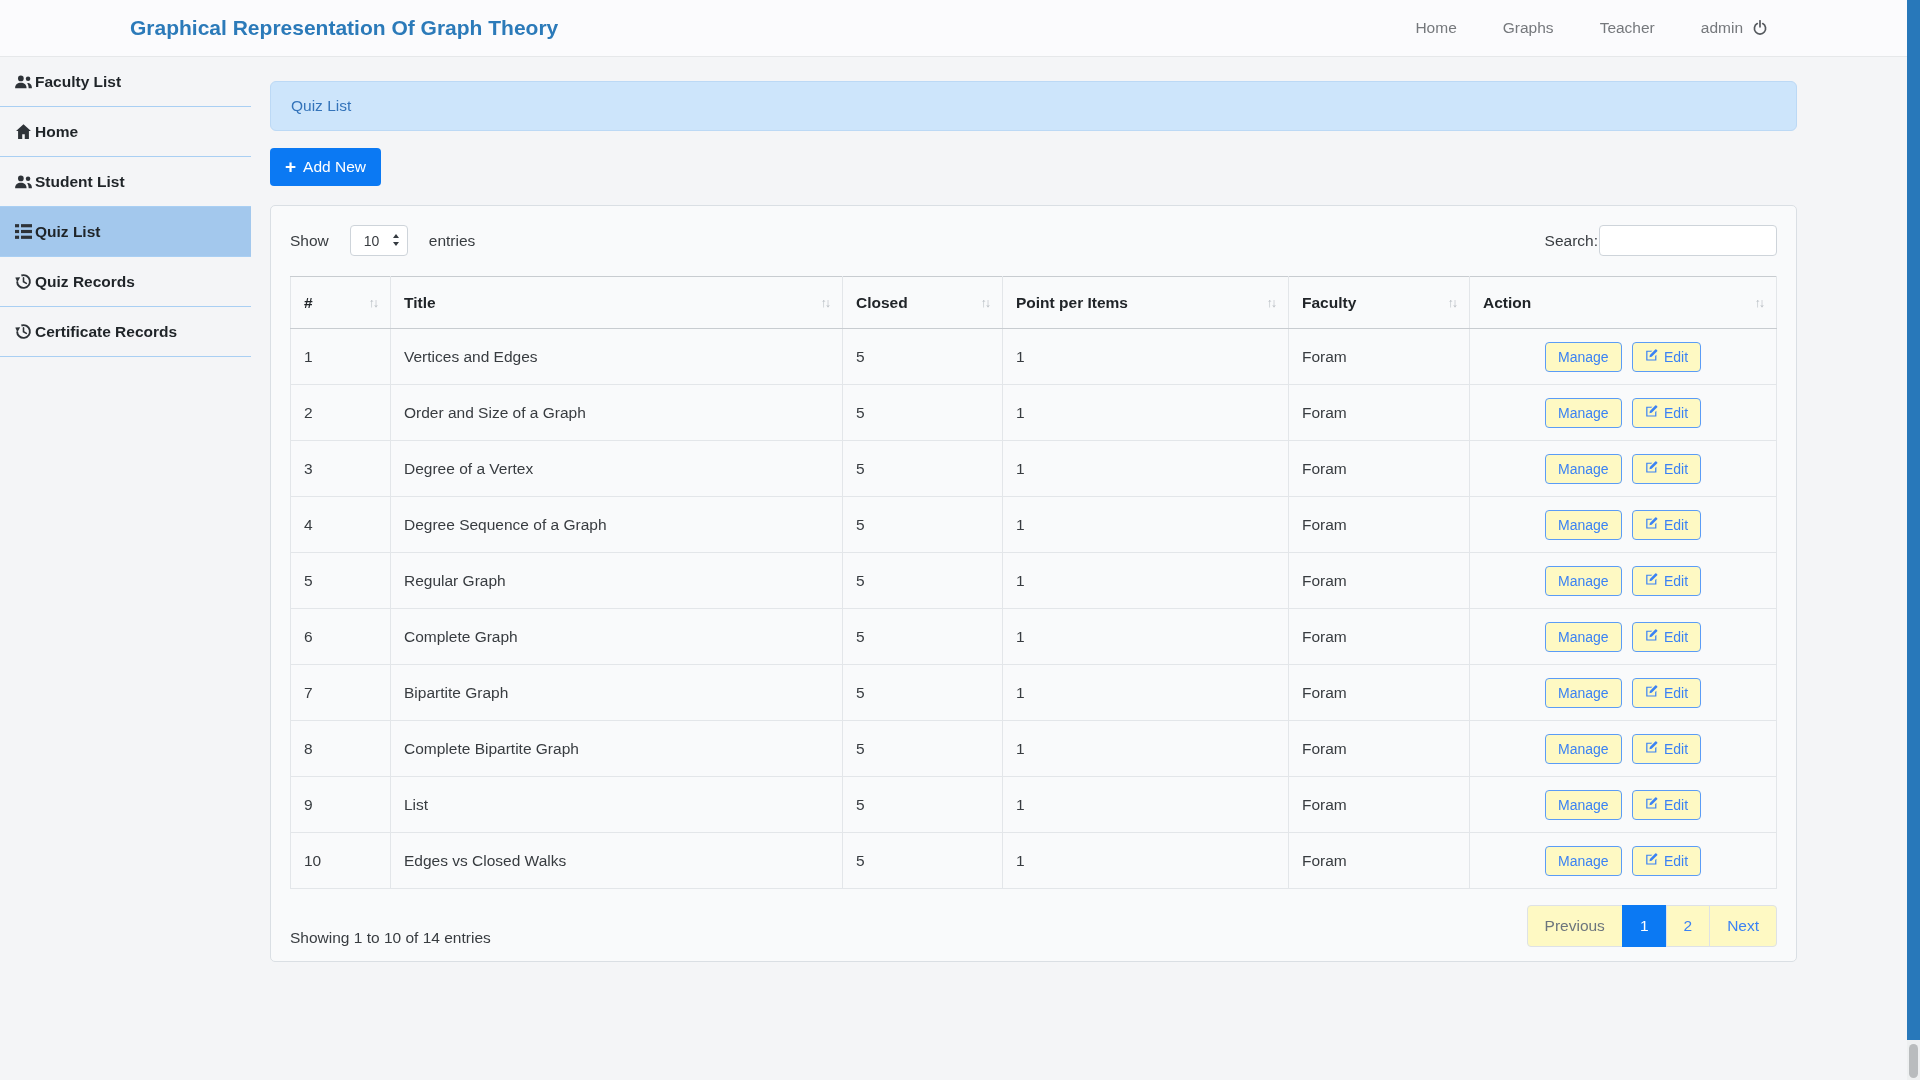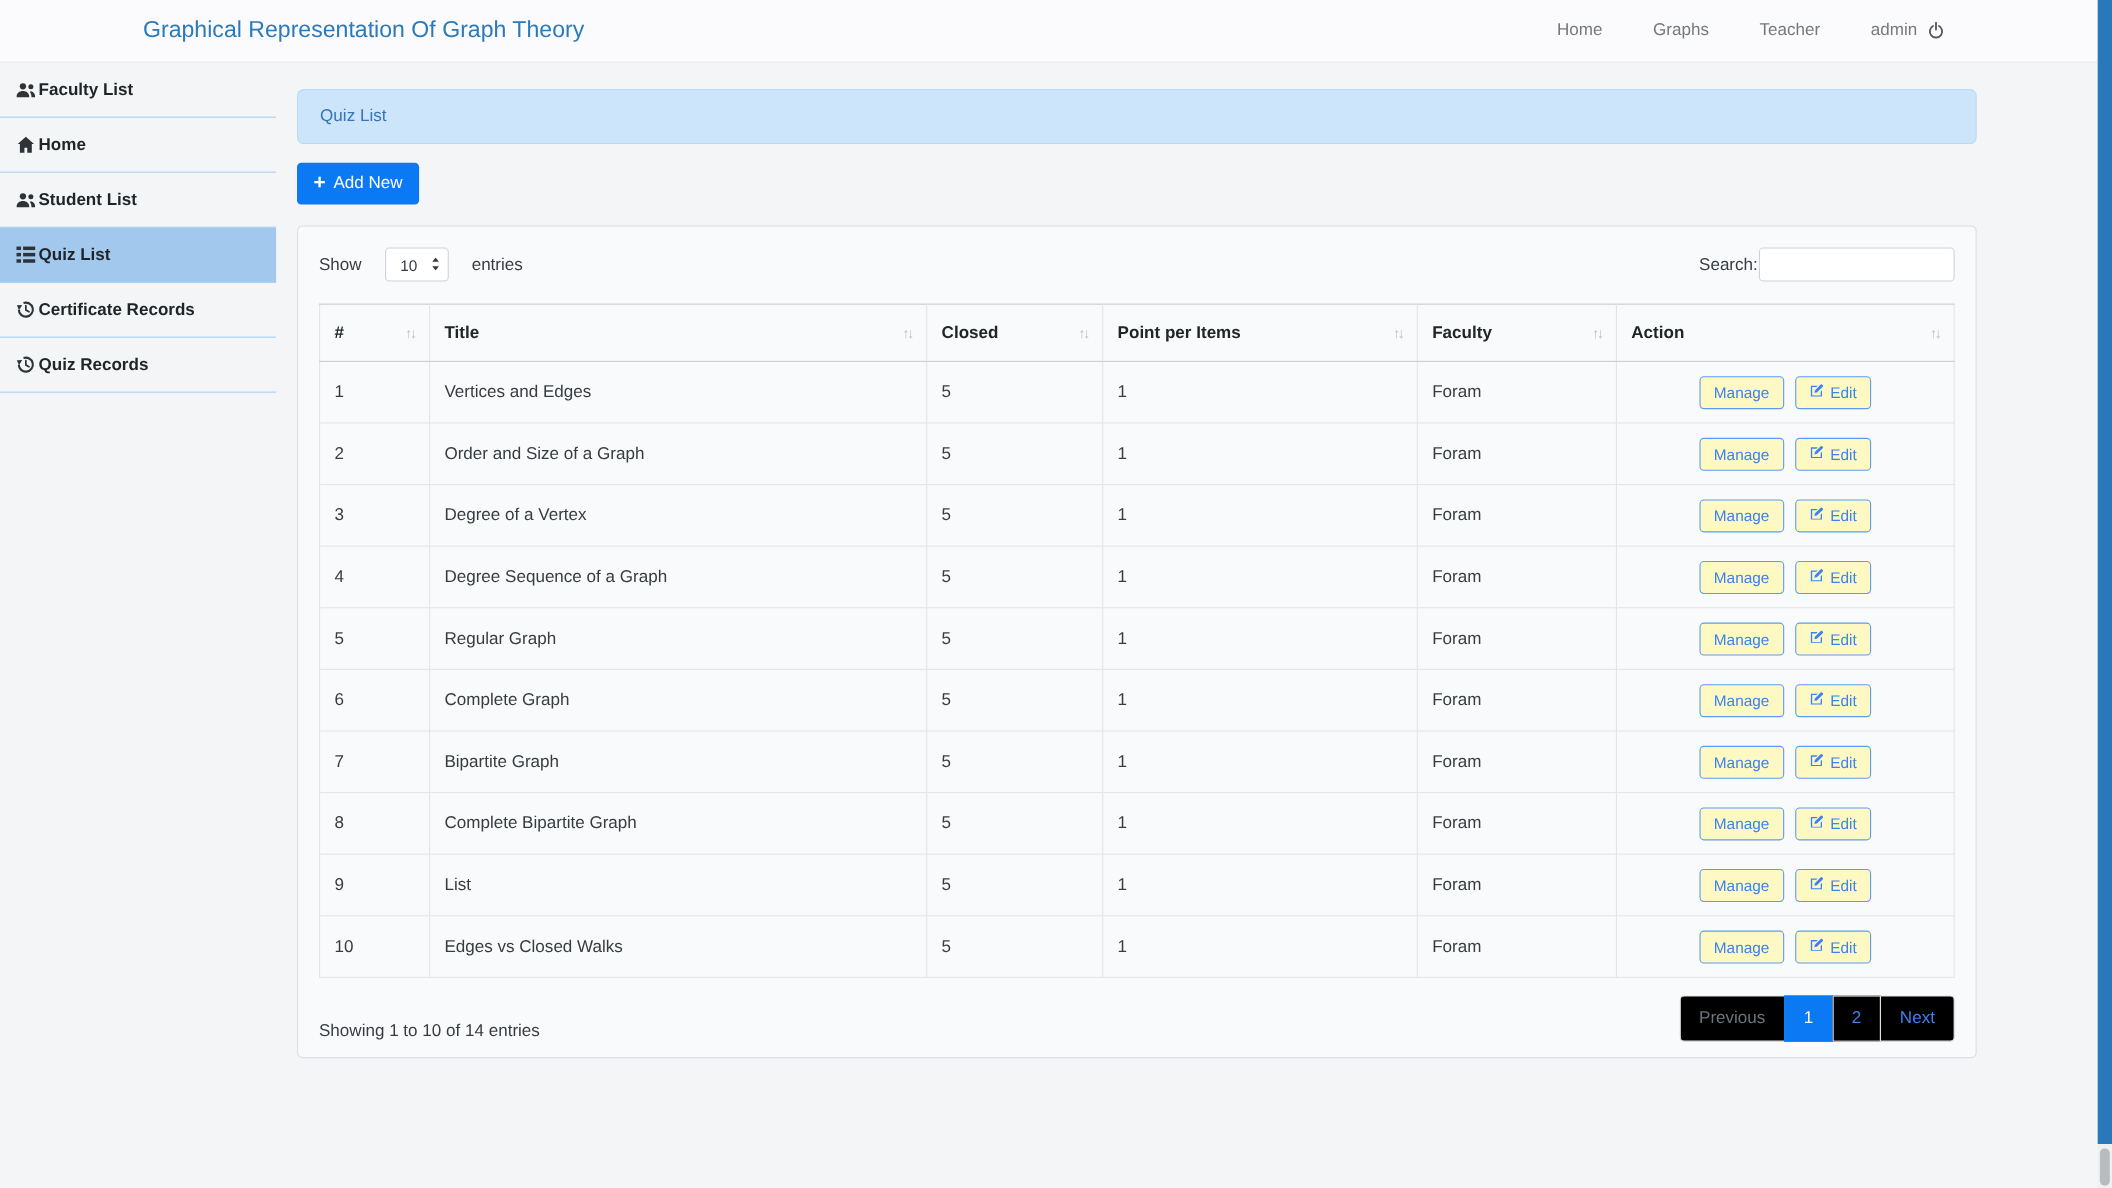--- a/index.html
+++ b/index.html
@@ -10,21 +10,21 @@
     --muted:#6c757d; --sort-arrow:#b7bcc2; --scrollbar-blue:#2878ba; --scrollbar-gray:#b9bcbe;
     --card-bg:#f9fafb; --card-border:#dadfe4;
   }
   *{box-sizing:border-box;margin:0;padding:0}
   html,body{width:1920px;height:1080px}
   body{font-family:"Liberation Sans",sans-serif;background:var(--page-bg);overflow:hidden;position:relative;font-size:15.5px;color:var(--text-body)}
   a{text-decoration:none}
 
   
   .navbar{height:57px;background:var(--navbar-bg);border-bottom:1px solid #e6e8ea;display:flex;align-items:center;padding:0 152px 0 130px}
-  .brand{font-size:21px;font-weight:400;color:var(--title-blue);cursor:pointer}
+  .brand{font-size:21px;font-weight:700;color:var(--title-blue);cursor:pointer}
   .nav-links{margin-left:auto;display:flex;align-items:center;gap:46px}
   .nav-link{color:var(--nav-link);font-size:15.5px;cursor:pointer}
   .nav-user{display:flex;align-items:center;gap:9px;color:var(--nav-link);cursor:pointer}
   .nav-user .picon{display:flex;color:#55595e}
   .nav-user .picon svg{width:16px;height:16px}
 
   
   .layout{display:flex;align-items:flex-start}
   .sidebar{width:251px;flex:0 0 251px}
   .side-item{height:50px;display:flex;align-items:center;padding:0 8px 0 12px;border-bottom:1px solid var(--sidebar-divider);font-weight:700;color:#1f2428;font-size:15.5px;cursor:pointer}
@@ -54,21 +54,21 @@
   .sort{color:var(--sort-arrow);font-size:12.5px;letter-spacing:-2px;font-weight:400;white-space:nowrap}
   td{border:1px solid var(--border-light);padding:0 13px;height:56px;font-size:15.5px;color:#383c40;background:transparent}
   td.action{text-align:center}
   .btn-outline{display:inline-flex;align-items:center;justify-content:center;gap:6px;height:30px;padding:0 12px;border:1px solid var(--outline-border);color:var(--link-blue);background:#fef9c3;border-radius:4px;font-size:14px;font-family:inherit;cursor:pointer;margin:0 3px}
   .btn-outline svg{width:13px;height:13px}
 
   
   .table-footer{display:flex;align-items:flex-end;justify-content:space-between;margin-top:16px}
   .info{color:var(--text-body);font-size:15.5px}
   .pagination{display:flex}
-  .page-item{height:42px;display:flex;align-items:center;justify-content:center;padding:0 17px;border:1px solid #dee2e6;background:#000000;font-size:15.5px;color:var(--link-blue);margin-left:-1px;cursor:pointer}
+  .page-item{height:42px;display:flex;align-items:center;justify-content:center;padding:0 17px;border:1px solid #dee2e6;background:#fef9c3;font-size:15.5px;color:var(--link-blue);margin-left:-1px;cursor:pointer}
   .page-item.prev{color:var(--muted);border-radius:4px 0 0 4px;margin-left:0}
   .page-item.next{border-radius:0 4px 4px 0}
   .page-item.active{background:var(--primary);border-color:var(--primary);color:#fff}
 
   
   .scrollbar{position:absolute;top:0;right:0;width:13px;height:1080px;background:#eef0f1}
   .scroll-thumb-blue{position:absolute;top:0;right:0;width:13px;height:1040px;background:var(--scrollbar-blue)}
   .scroll-thumb-gray{position:absolute;top:1044px;right:2px;width:9px;height:34px;border-radius:5px;background:var(--scrollbar-gray)}
 </style>
 </head>
@@ -148,32 +148,32 @@
       </div>
 
       <div class="side-item">
         <span class="sicon">
           <svg viewBox="0 0 16 16">
             <path d="M6 2.35A6 6 0 1 1 2 8" fill="none" stroke="currentColor" stroke-width="1.8"></path>
             <polygon points="0.3,4.2 4.9,4.0 2.2,8.6" fill="currentColor"></polygon>
             <path d="M8 4.6V8.2l2.7 1.6" fill="none" stroke="currentColor" stroke-width="1.5" stroke-linecap="round"></path>
           </svg>
         </span>
-        <span>Certificate Records</span>
+        <span>Quiz Records</span>
       </div>
 
       <div class="side-item">
         <span class="sicon">
           <svg viewBox="0 0 16 16">
             <path d="M6 2.35A6 6 0 1 1 2 8" fill="none" stroke="currentColor" stroke-width="1.8"></path>
             <polygon points="0.3,4.2 4.9,4.0 2.2,8.6" fill="currentColor"></polygon>
             <path d="M8 4.6V8.2l2.7 1.6" fill="none" stroke="currentColor" stroke-width="1.5" stroke-linecap="round"></path>
           </svg>
         </span>
-        <span>Quiz Records</span>
+        <span>Certificate Records</span>
       </div>
 
   </div>
 
   <div class="main">
     <div class="alert">
       <span>Quiz List</span>
     </div>
 
     <button class="btn-add">

